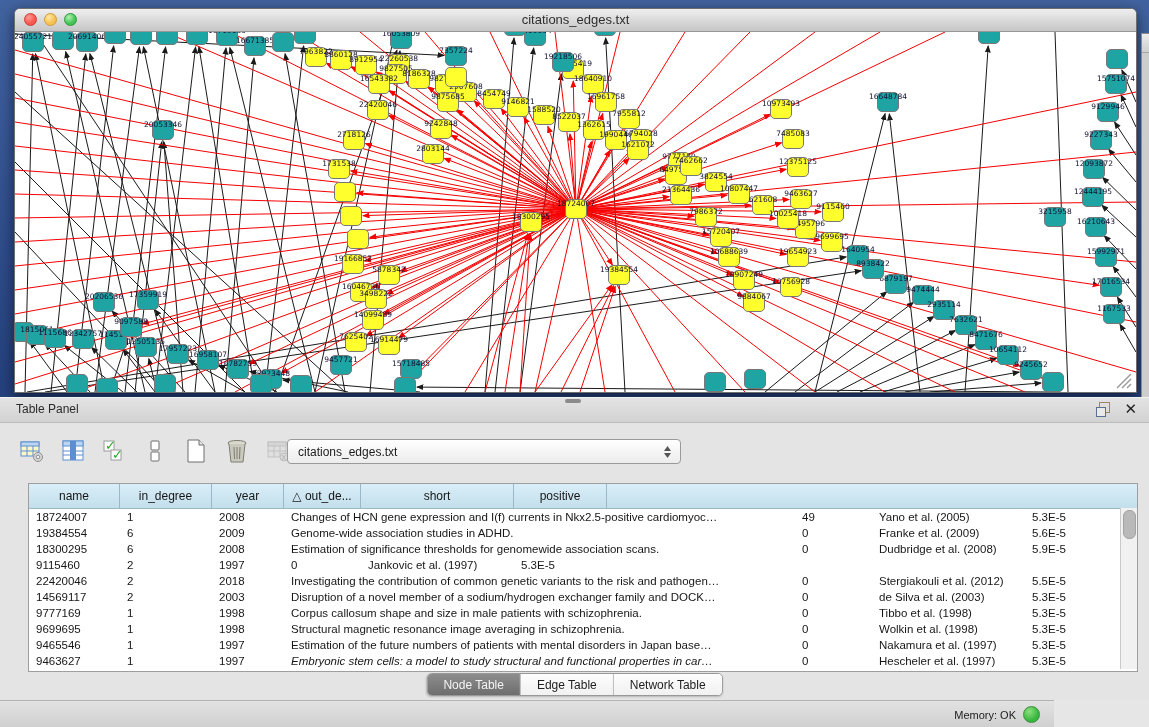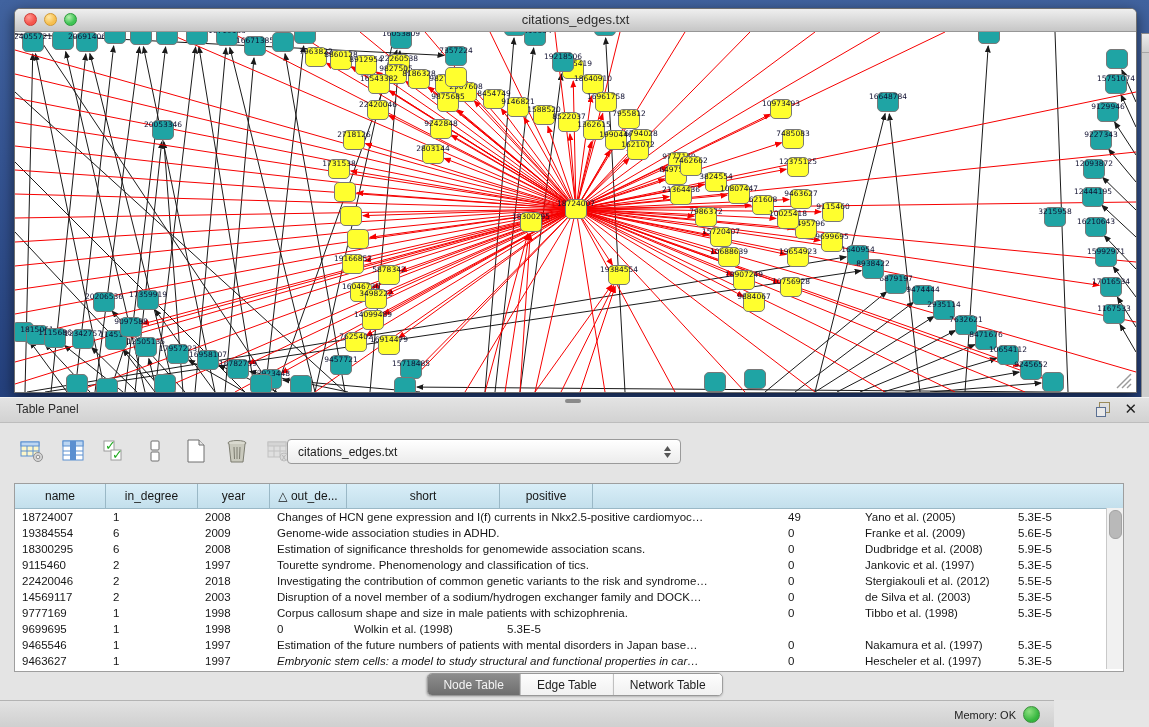--- a/index.html
+++ b/index.html
@@ -35,21 +35,21 @@
   .floaticon .sq2{position:absolute;left:0;top:5px;width:8px;height:8px;border:1px solid #5a6f92;background:#e9e9e9;}
   .closex{font-size:15px;font-weight:bold;color:#1d1d1d;line-height:18px;cursor:default;}
   .toolbar{position:absolute;left:18px;top:36px;height:36px;display:flex;align-items:center;gap:13px;}
   .tbtn{width:28px;height:28px;display:flex;align-items:center;justify-content:center;}
   .fx{font-family:"Liberation Serif","DejaVu Serif",serif;font-style:italic;font-weight:bold;font-size:15px;color:#111;}
   .combo{position:absolute;left:287px;top:42px;width:392px;height:23px;border:1px solid #9a9a9a;border-radius:4px;
     background:linear-gradient(180deg,#ffffff,#ececec);display:flex;align-items:center;box-shadow:inset 0 1px 0 #fff;}
   .combo .val{flex:1;padding-left:10px;font-size:12px;color:#1c1c1c;}
   .combo .step{width:18px;display:flex;flex-direction:column;align-items:center;gap:1px;padding-right:4px;}
   
-  .twrap{position:absolute;left:14px;top:86px;width:1108px;height:187px;border:1px solid #9e9e9e;background:#fff;overflow:hidden;}
+  .twrap{position:absolute;left:28px;top:86px;width:1108px;height:187px;border:1px solid #9e9e9e;background:#fff;overflow:hidden;}
   .thead{display:flex;height:24px;background:linear-gradient(180deg,#d9eef8,#c3dfec);border-bottom:1px solid #9ab8c6;}
   .th{box-sizing:border-box;border-right:1px solid #9ab8c6;font-size:12px;color:#161616;
     display:flex;align-items:center;justify-content:center;white-space:nowrap;overflow:hidden;}
   .tbody{position:relative;}
   .tr{display:flex;height:16px;}
   .td{box-sizing:border-box;font-size:11.5px;color:#161616;padding-left:7px;white-space:nowrap;overflow:hidden;line-height:16px;}
   .vscroll{position:absolute;right:0;top:24px;width:16px;height:161px;background:#f1f1f1;border-left:1px solid #c9c9c9;}
   .vthumb{position:absolute;left:2px;top:2px;width:11px;height:27px;border-radius:6px;background:#b9b9b9;border:1px solid #a3a3a3;}
   
   .tabs{position:absolute;left:50%;transform:translateX(-50%);top:276px;display:flex;height:21px;
@@ -906,30 +906,29 @@
             <div class="td" style="width: 72px;">2008</div>
             <div class="td" style="width: 511px;">Estimation of significance thresholds for genomewide association scans.</div>
             <div class="td" style="width: 77px;">0</div>
             <div class="td" style="width: 153px;">Dudbridge et al. (2008)</div>
             <div class="td" style="width: 93px;">5.9E-5</div>
           </div>
           <div class="tr">
             <div class="td" style="width: 91px;">9115460</div>
             <div class="td" style="width: 92px;">2</div>
             <div class="td" style="width: 72px;">1997</div>
-            <div class="td" style="width: 511px;">Tourette syndrome. Phenomenology and classification of tics.</div>
             <div class="td" style="width: 77px;">0</div>
             <div class="td" style="width: 153px;">Jankovic et al. (1997)</div>
             <div class="td" style="width: 93px;">5.3E-5</div>
           </div>
           <div class="tr">
             <div class="td" style="width: 91px;">22420046</div>
             <div class="td" style="width: 92px;">2</div>
             <div class="td" style="width: 72px;">2018</div>
-            <div class="td" style="width: 511px;">Investigating the contribution of common genetic variants to the risk and syndrome…</div>
+            <div class="td" style="width: 511px;">Investigating the contribution of common genetic variants to the risk and pathogen…</div>
             <div class="td" style="width: 77px;">0</div>
             <div class="td" style="width: 153px;">Stergiakouli et al. (2012)</div>
             <div class="td" style="width: 93px;">5.5E-5</div>
           </div>
           <div class="tr">
             <div class="td" style="width: 91px;">14569117</div>
             <div class="td" style="width: 92px;">2</div>
             <div class="td" style="width: 72px;">2003</div>
             <div class="td" style="width: 511px;">Disruption of a novel member of a sodium/hydrogen exchanger family and DOCK…</div>
             <div class="td" style="width: 77px;">0</div>
@@ -942,20 +941,21 @@
             <div class="td" style="width: 72px;">1998</div>
             <div class="td" style="width: 511px;">Corpus callosum shape and size in male patients with schizophrenia.</div>
             <div class="td" style="width: 77px;">0</div>
             <div class="td" style="width: 153px;">Tibbo et al. (1998)</div>
             <div class="td" style="width: 93px;">5.3E-5</div>
           </div>
           <div class="tr">
             <div class="td" style="width: 91px;">9699695</div>
             <div class="td" style="width: 92px;">1</div>
             <div class="td" style="width: 72px;">1998</div>
+            <div class="td" style="width: 511px;">Structural magnetic resonance image averaging in schizophrenia.</div>
             <div class="td" style="width: 77px;">0</div>
             <div class="td" style="width: 153px;">Wolkin et al. (1998)</div>
             <div class="td" style="width: 93px;">5.3E-5</div>
           </div>
           <div class="tr">
             <div class="td" style="width: 91px;">9465546</div>
             <div class="td" style="width: 92px;">1</div>
             <div class="td" style="width: 72px;">1997</div>
             <div class="td" style="width: 511px;">Estimation of the future numbers of patients with mental disorders in Japan base…</div>
             <div class="td" style="width: 77px;">0</div>

